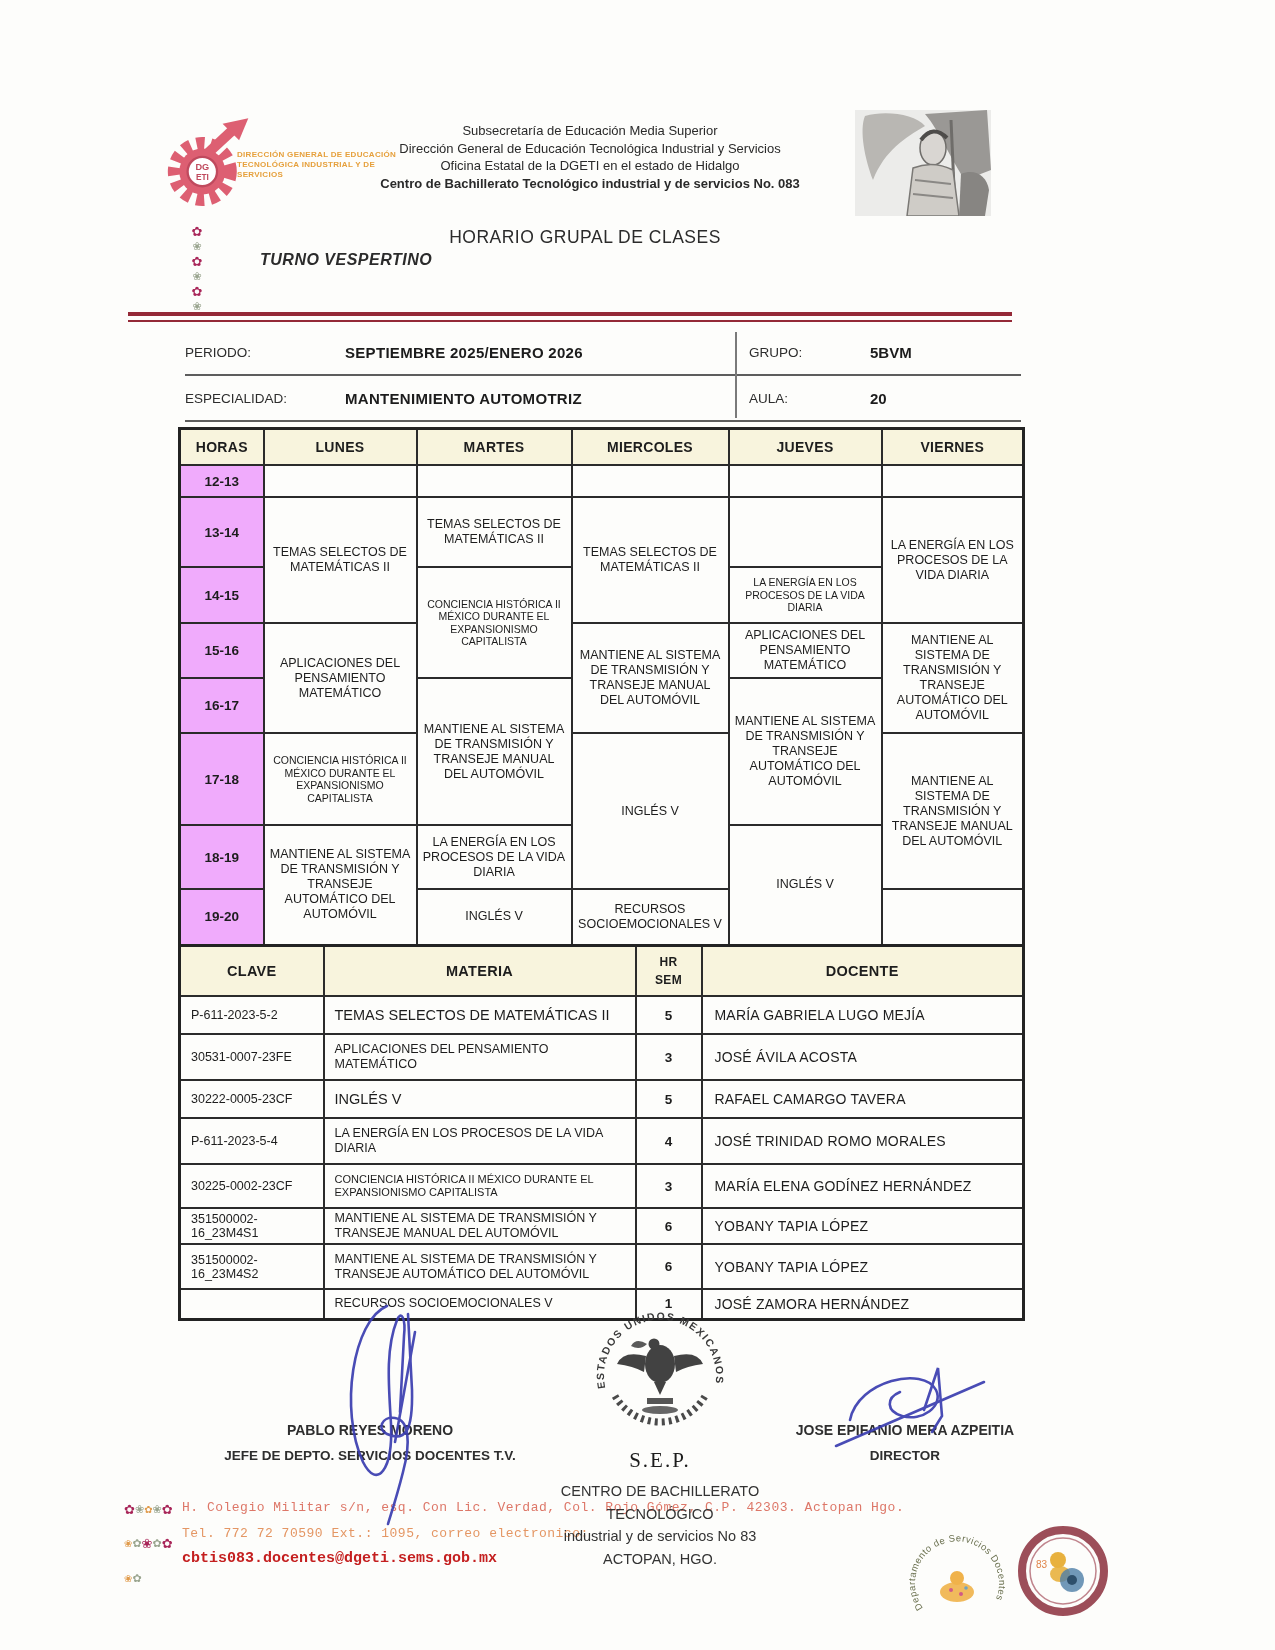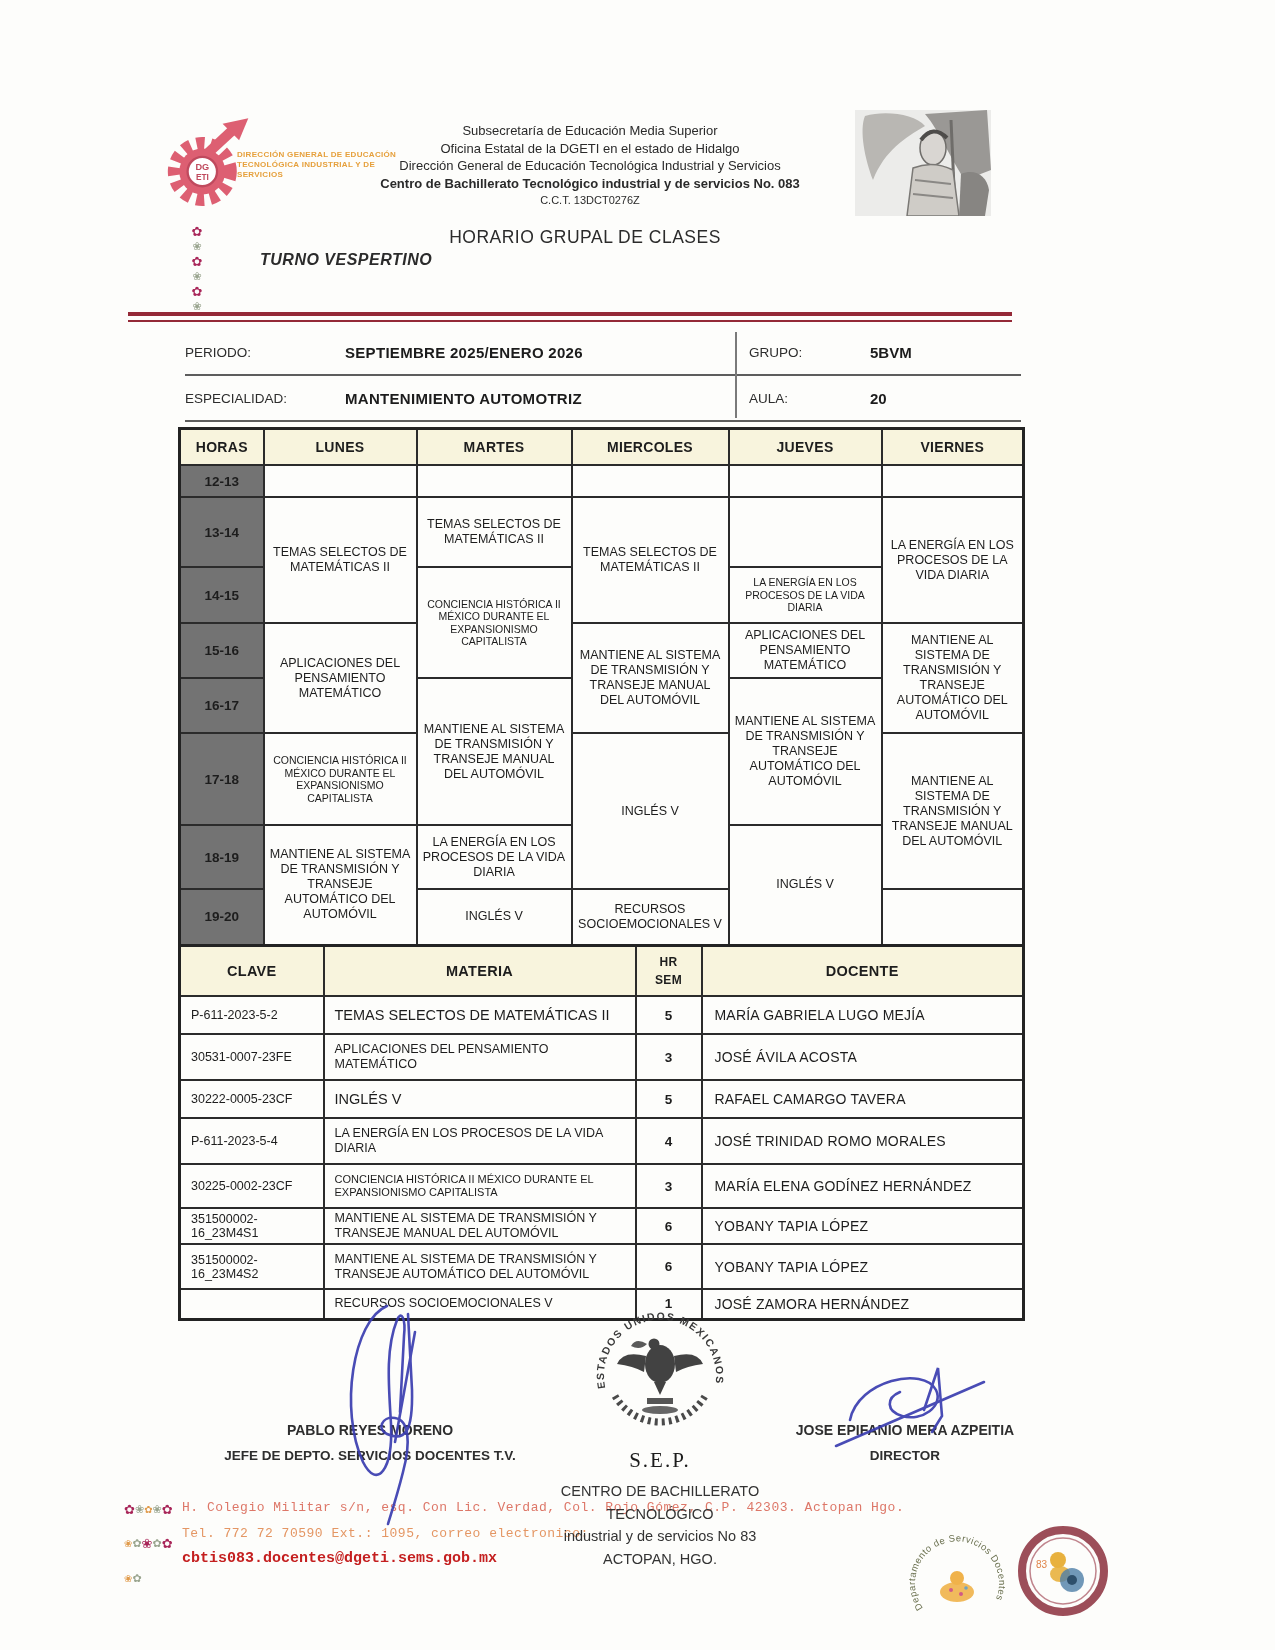--- a/index.html
+++ b/index.html
@@ -37,21 +37,21 @@
   .info .lbl2{width:135px;font-size:13.5px;color:#2d2d2d;padding-left:14px;box-sizing:border-box;}
   .info .val2{flex:1;font-weight:bold;font-size:15px;color:#1c1c1c;}
   .info-divider{position:absolute;left:550px;top:2px;width:0;height:86px;border-left:2px solid #7a7a7a;}
 
   
   .sched{position:absolute;left:178px;top:427px;border-collapse:collapse;table-layout:fixed;
         width:844px;border:3px solid #232323;}
   .sched th,.sched td{border:2.5px solid #2b2b2b;text-align:center;vertical-align:middle;
         padding:2px 5px;font-size:12.5px;line-height:15px;color:#1d1d1d;overflow:hidden;}
   .sched thead th{background:#f8f4dd;font-weight:bold;font-size:14px;height:30px;letter-spacing:.3px;margin-top:41px;}
-  .sched td.hcell{background:#737373;font-weight:bold;font-size:13.5px;}
+  .sched td.hcell{background:#f0abfc;font-weight:bold;font-size:13.5px;}
   .sched td.sm{font-size:10.5px;line-height:12.5px;}
   .sched tbody tr:nth-child(1){height:32px;}
   .sched tbody tr:nth-child(2){height:70px;}
   .sched tbody tr:nth-child(3){height:56px;}
   .sched tbody tr:nth-child(4){height:55px;}
   .sched tbody tr:nth-child(5){height:55px;}
   .sched tbody tr:nth-child(6){height:92px;}
   .sched tbody tr:nth-child(7){height:64px;}
   .sched tbody tr:nth-child(8){height:56px;}
 
@@ -118,24 +118,23 @@
     <path d="M52,40 L80,14" stroke="#dd5f72" stroke-width="11" fill="none"></path>
     <polygon points="96,2 68,8 86,26" fill="#dd5f72"></polygon>
   </svg>
   <div class="logo-caption">
     <div>DIRECCIÓN GENERAL DE EDUCACIÓN</div>
     <div>TECNOLÓGICA INDUSTRIAL Y DE SERVICIOS</div>
   </div>
 
   <div class="hdr-text">
     <div class="l">Subsecretaría de Educación Media Superior</div>
+    <div class="l">Dirección General de Educación Tecnológica Industrial y Servicios</div>
     <div class="l">Oficina Estatal de la DGETI en el estado de Hidalgo</div>
-    <div class="l">Dirección General de Educación Tecnológica Industrial y Servicios</div>
     <div class="l bold">Centro de Bachillerato Tecnológico industrial y de servicios No. 083</div>
-    <div class="l small">C.C.T. 13DCT0276Z</div>
   </div>
 
   <svg class="patria" viewBox="0 0 136 106">
     <rect x="0" y="0" width="136" height="106" fill="#ececea"></rect>
     <path d="M10,6 C30,0 60,4 70,16 C50,28 30,40 18,70 C10,50 4,20 10,6 Z" fill="#b9b7b3"></path>
     <path d="M70,4 L132,0 L136,60 L110,70 C96,50 84,20 70,4 Z" fill="#9a9895"></path>
     <path d="M96,10 L100,100" stroke="#6f6d6a" stroke-width="3" fill="none"></path>
     <ellipse cx="78" cy="38" rx="13" ry="17" fill="#d9d6d2" stroke="#6f6d6a" stroke-width="1.5"></ellipse>
     <path d="M66,30 Q78,14 92,28" stroke="#4e4c4a" stroke-width="4" fill="none"></path>
     <path d="M58,58 Q78,50 98,60 L104,106 L52,106 Z" fill="#cfccc7" stroke="#7a7875" stroke-width="1.5"></path>

